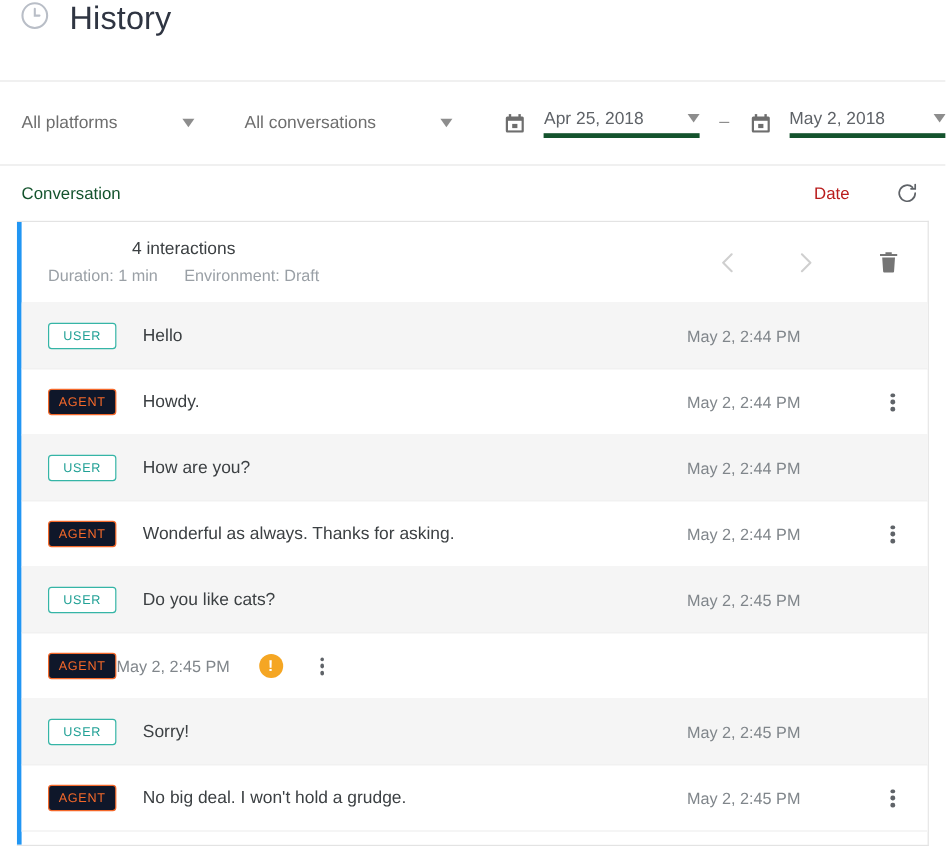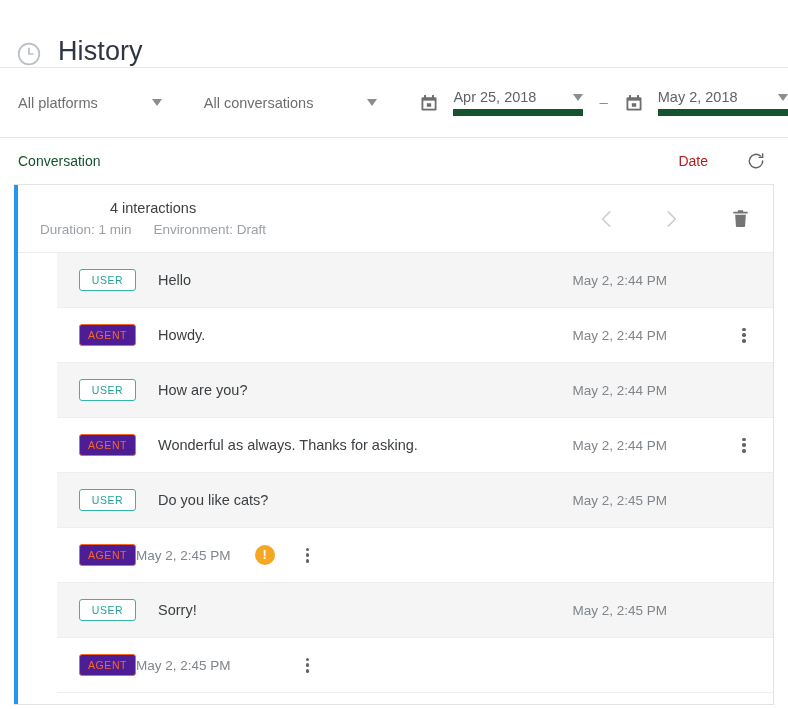--- a/index.html
+++ b/index.html
@@ -12,21 +12,21 @@
     background: #ffffff;
     font-family: "Liberation Sans", sans-serif;
     color: #3c4043;
     overflow: hidden;
   }
 
   
   .page-header {
     height: 68px;
     display: flex;
-    align-items: flex-end;
+    align-items: flex-start;
     padding: 0 0 0 16px;
     border-bottom: 1px solid #e6e6e6;
     box-sizing: border-box;
   }
   .clock-icon {
     width: 26px;
     height: 26px;
     flex: 0 0 26px;
     margin-right: 16px;
     color: #b9bec7;
@@ -78,21 +78,21 @@
     height: 20px;
     flex: 0 0 20px;
     color: #6e6e6e;
     margin-right: 14px;
   }
   .date-field {
     display: flex;
     align-items: center;
     justify-content: space-between;
     width: 130px;
-    border-bottom: 7px solid #14532d;
+    border-bottom: 4px solid #14532d;
     padding-bottom: 4px;
     cursor: pointer;
   }
   .date-value {
     font-size: 14.5px;
     color: #5f6368;
     white-space: nowrap;
   }
   .date-field .caret { margin-left: 10px; }
   .date-dash {
@@ -189,21 +189,21 @@
   .trash-icon {
     width: 21px;
     height: 21px;
     color: #757575;
     cursor: pointer;
     margin-left: 46px;
     margin-right: 6px;
   }
 
   
-  .messages { flex: 1 1 auto; padding-left: 39px; }
+  .messages { flex: 1 1 auto; }
   .msg-row {
     display: flex;
     align-items: center;
     height: 55px;
     padding: 0 16px 0 22px;
     box-sizing: border-box;
     border-bottom: 1px solid #eeeeee;
   }
   .msg-row.user { background: #f5f5f5; }
   .msg-row.agent { background: #ffffff; }
@@ -219,21 +219,21 @@
     box-sizing: border-box;
   }
   .badge.user-badge {
     color: #22a196;
     border: 1px solid #35b5a6;
     background: #ffffff;
   }
   .badge.agent-badge {
     color: #f4682a;
     border: 1px solid #f4682a;
-    background: #4c1d95;
+    background: #0f172a;
   }
 
   .msg-text {
     font-size: 14.5px;
     color: #3c4043;
     margin-left: 22px;
     flex: 1 1 auto;
     min-width: 0;
     white-space: nowrap;
     overflow: hidden;
@@ -464,20 +464,21 @@
       <div class="msg-row user">
         <span class="badge user-badge">USER</span>
         <span class="msg-text">Sorry!</span>
         <span class="msg-time">May 2, 2:45 PM</span>
         <span class="warn-slot empty-slot"></span>
         <span class="kebab-slot empty-slot"></span>
       </div>
 
       <div class="msg-row agent">
         <span class="badge agent-badge">AGENT</span>
+        <span class="msg-text">No big deal. I won't hold a grudge.</span>
         <span class="msg-time">May 2, 2:45 PM</span>
         <span class="warn-slot empty-slot"></span>
         <span class="kebab-slot">
           <span class="kebab">
               <i></i>
               <i></i>
               <i></i>
             </span>
         </span>
       </div>

